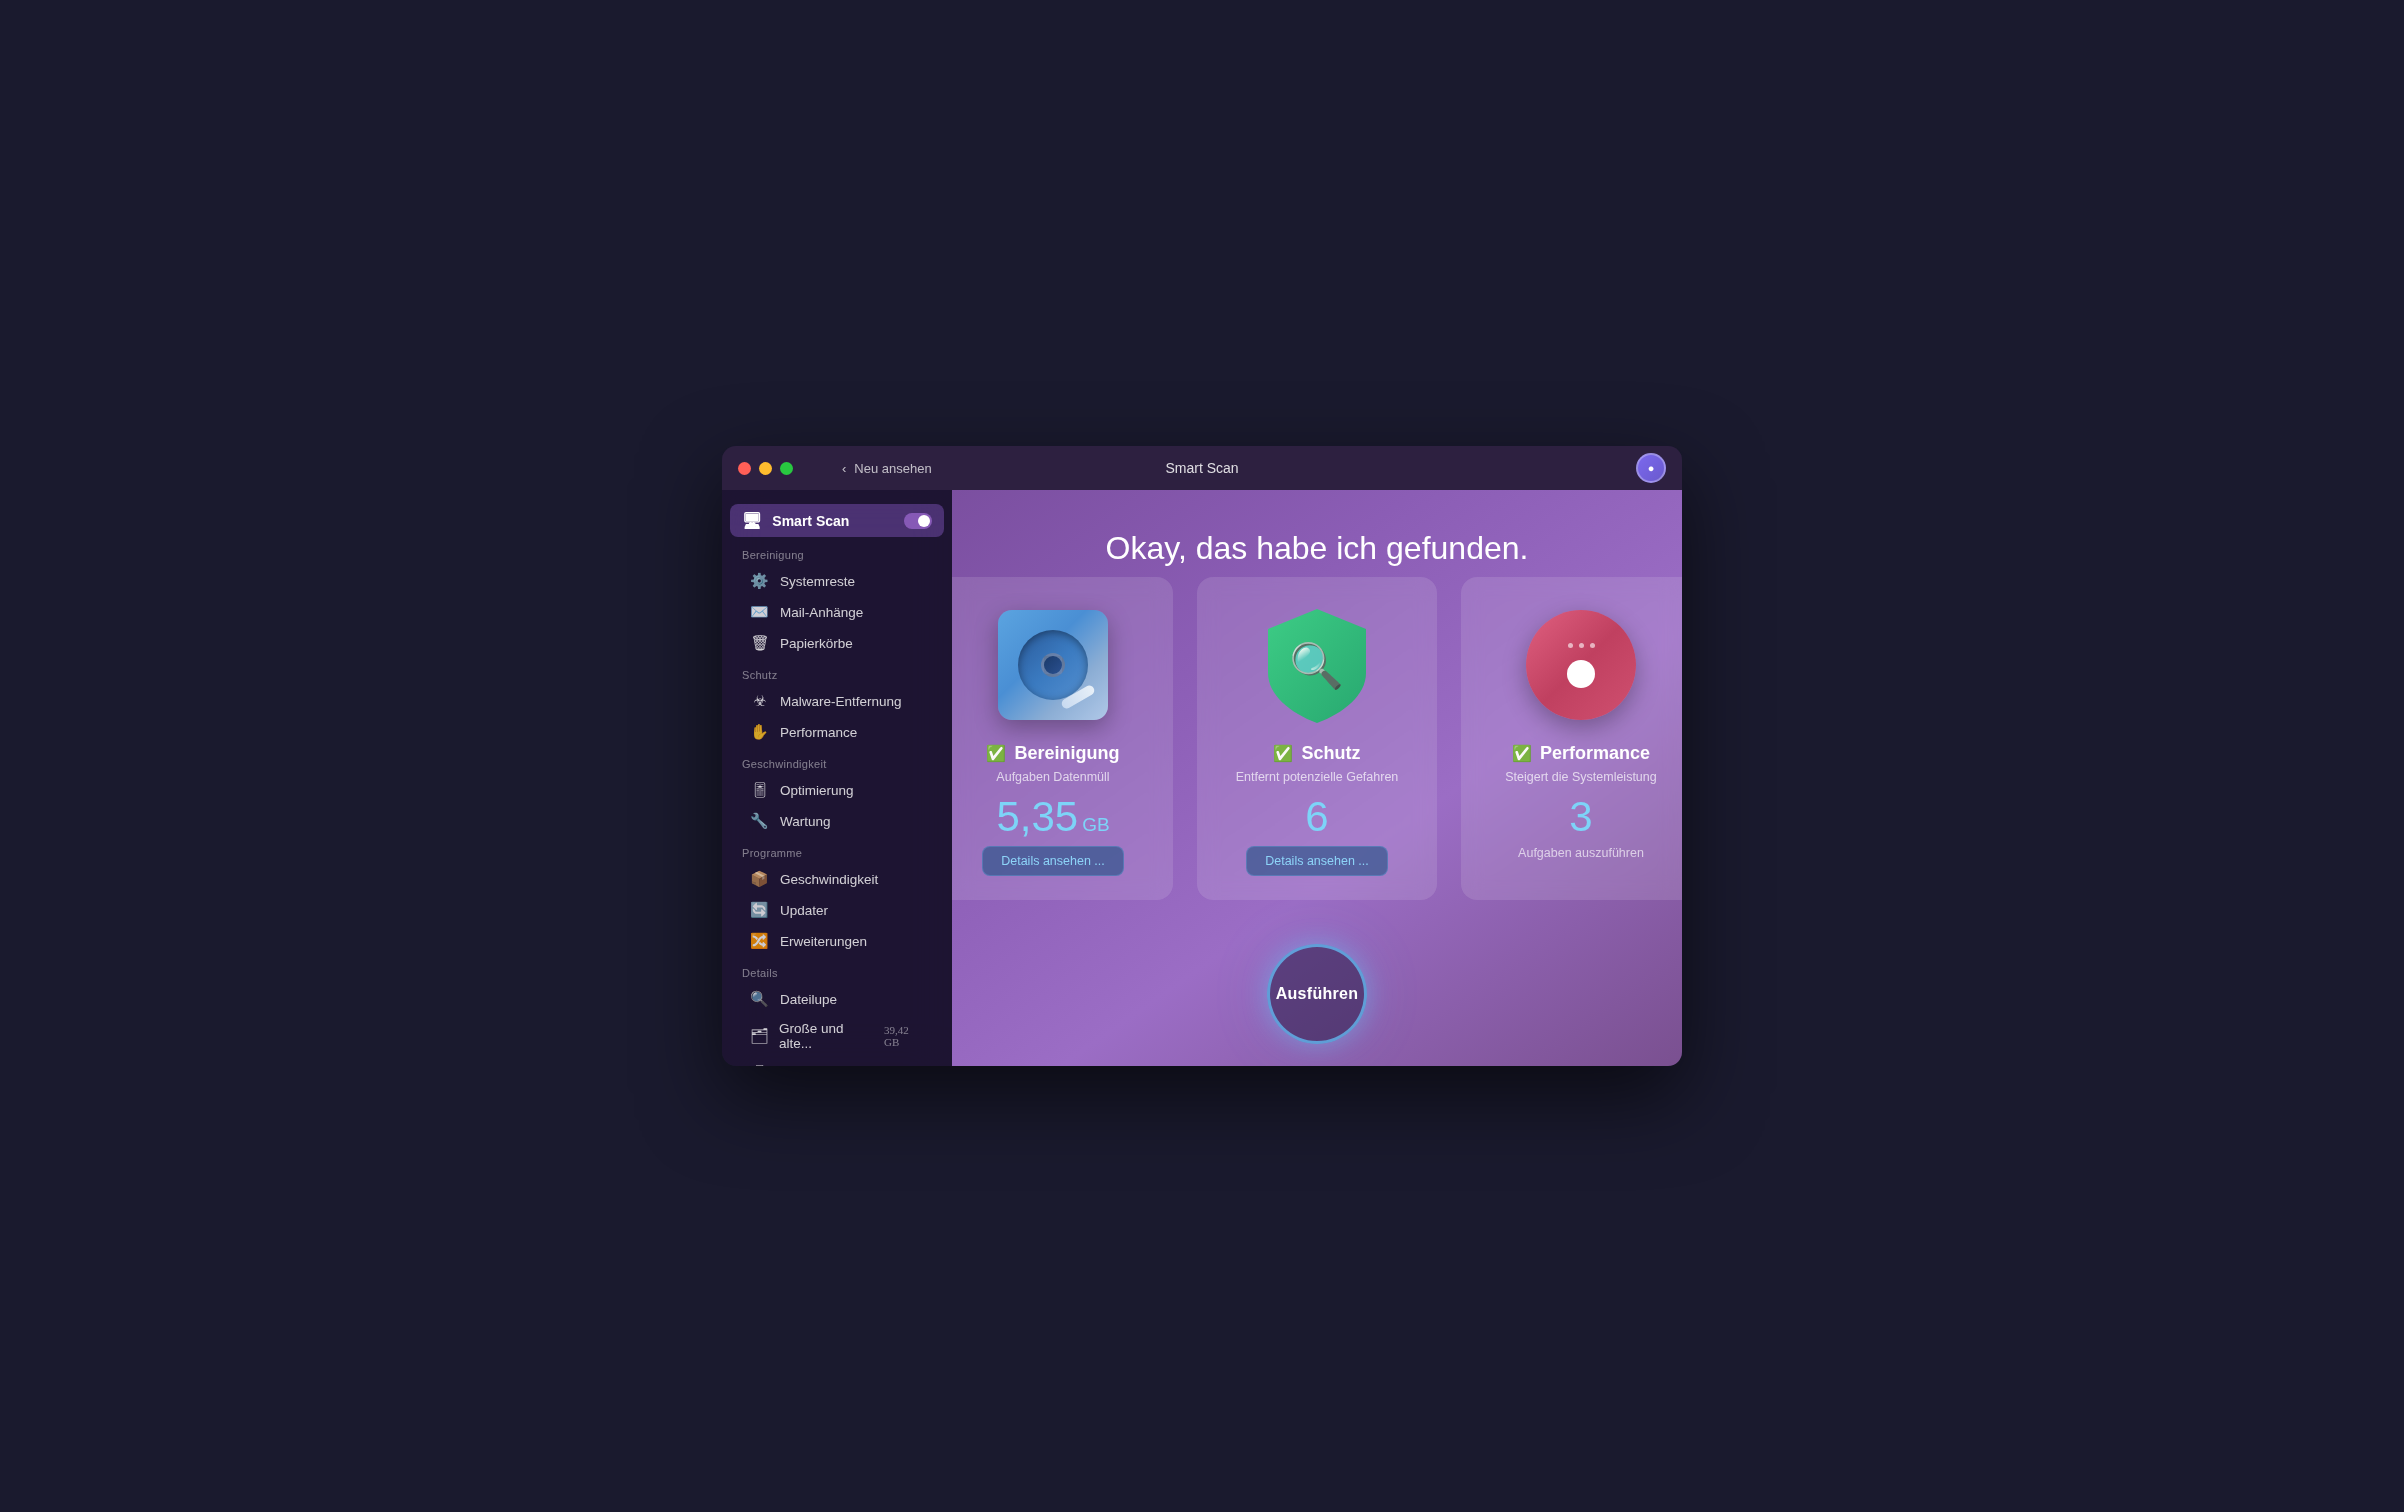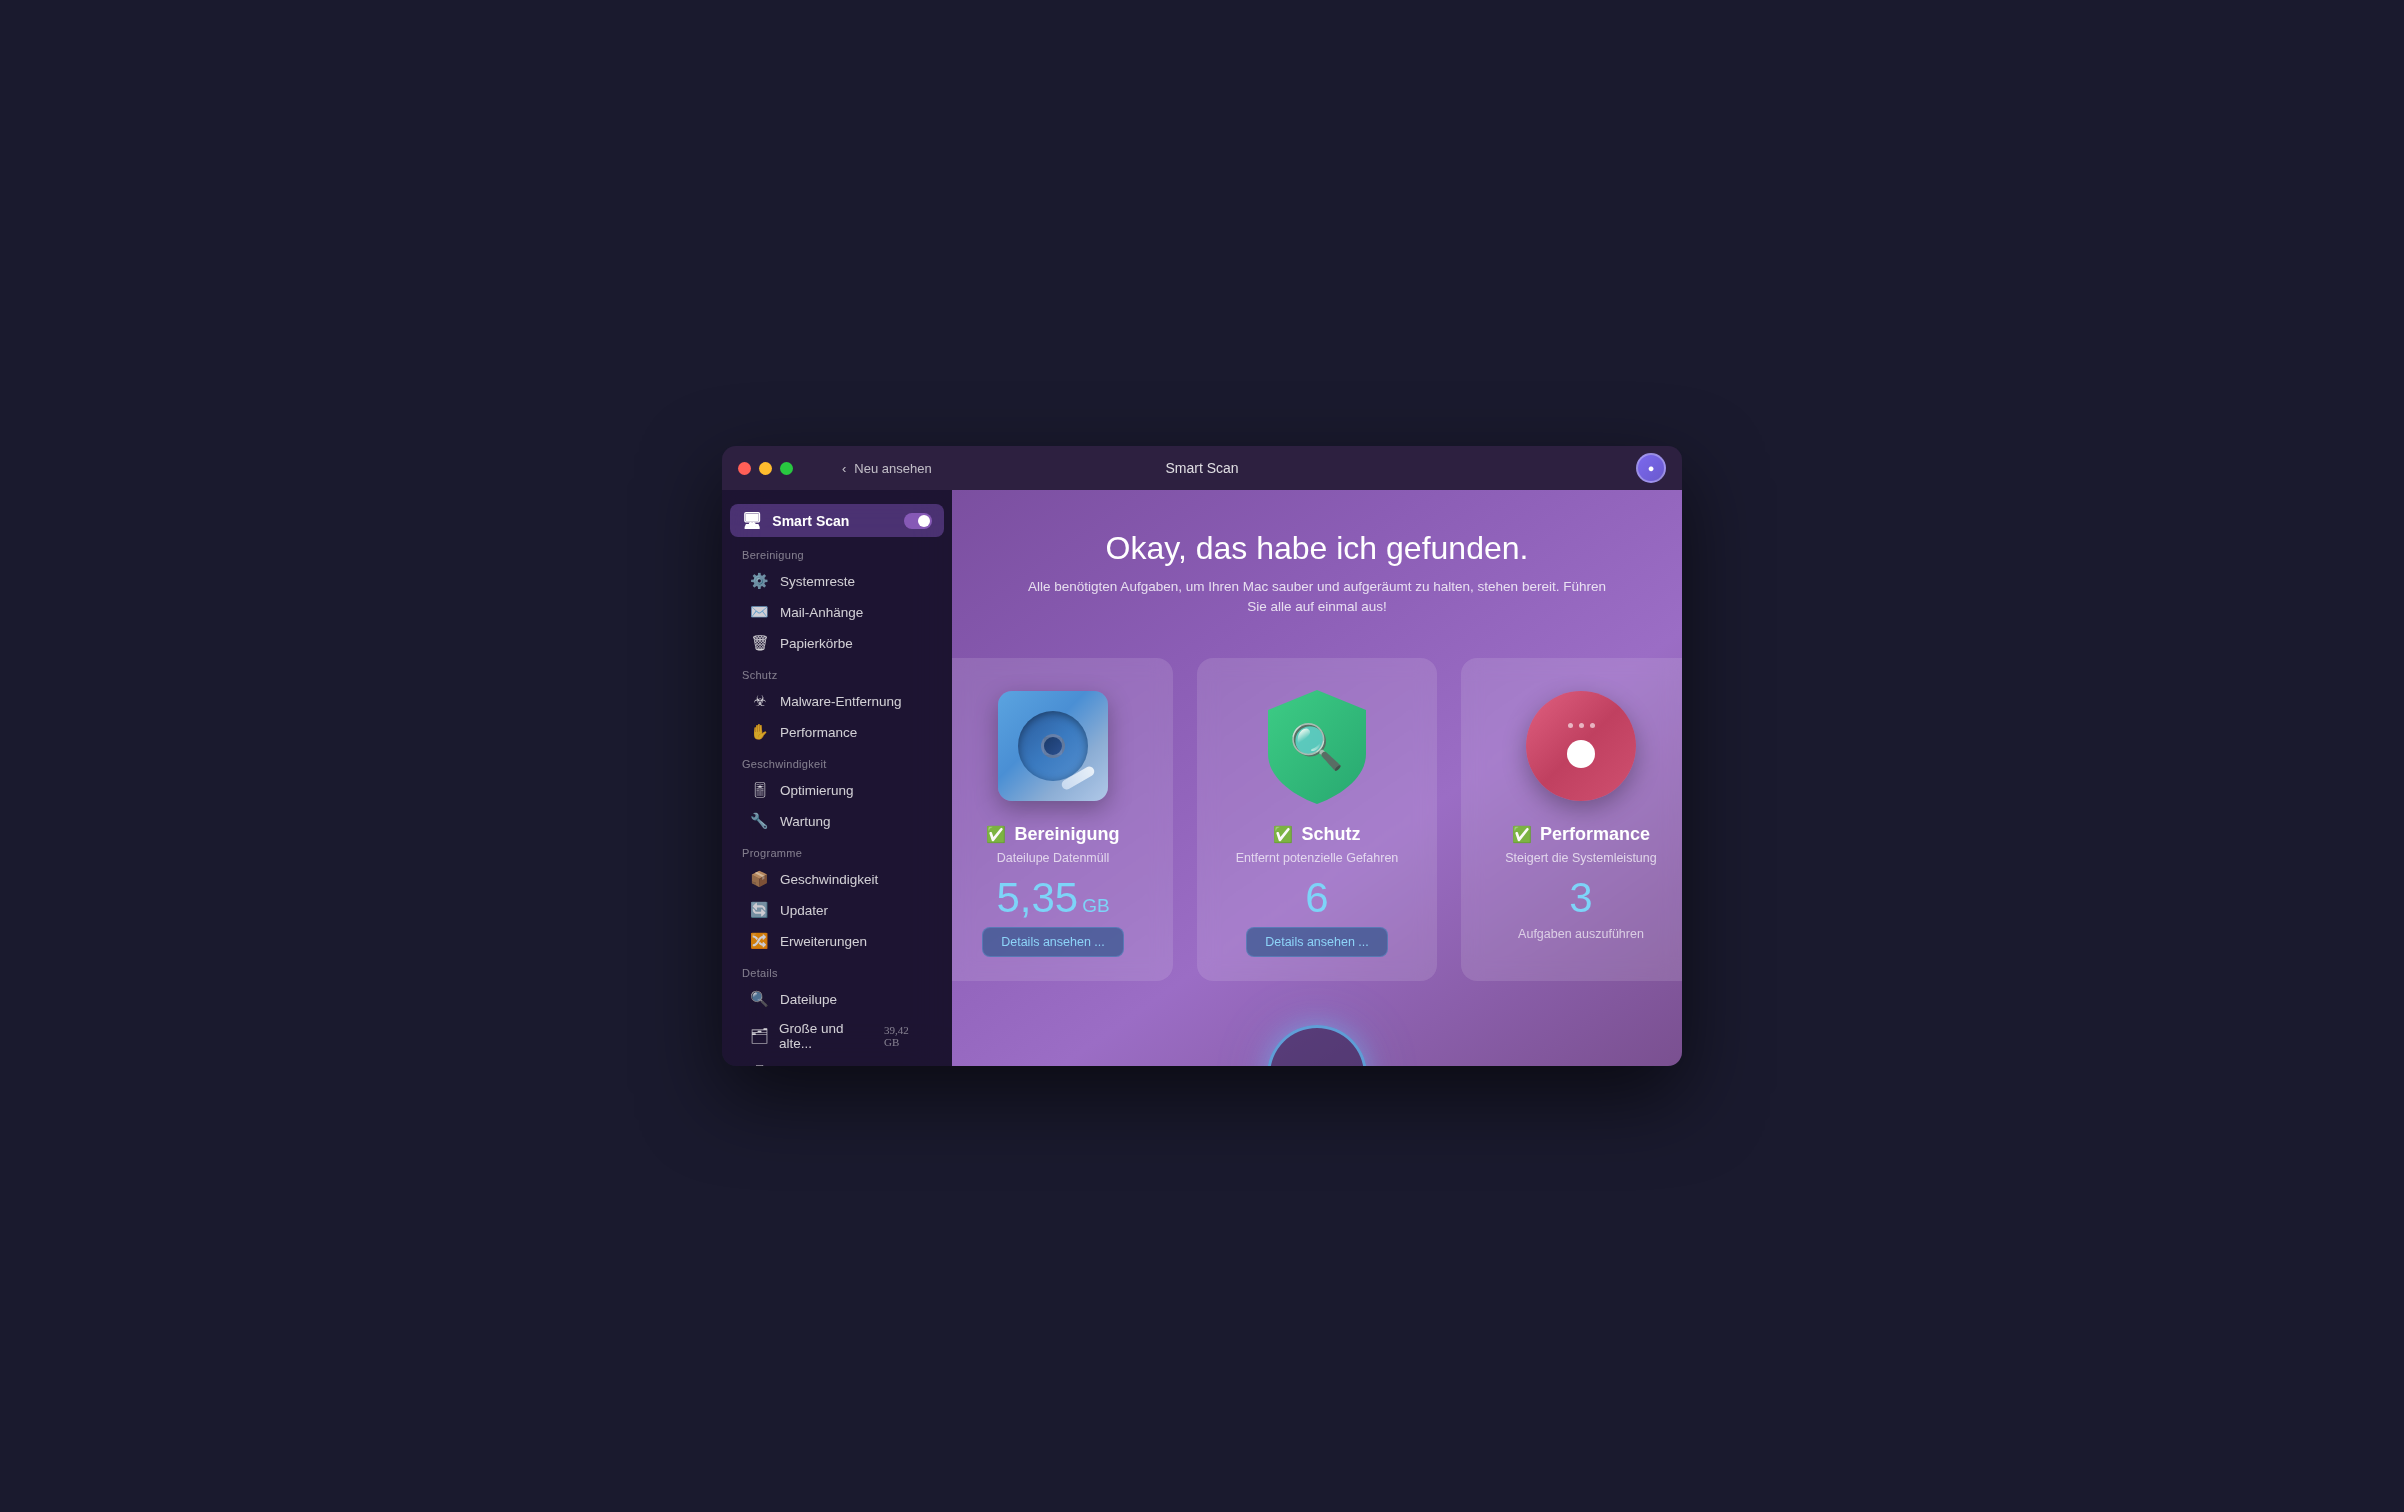--- a/index.html
+++ b/index.html
@@ -463,38 +463,37 @@
         <span class="sidebar-item-extra">39,42 GB</span>
       </div>
       <div class="sidebar-item">
         <span class="item-icon">🖨</span>
         <span>Vernichter</span>
       </div>
     </div>
 
     <div class="main">
       <h1 class="main-title">Okay, das habe ich gefunden.</h1>
-      <p class="main-subtitle">Alle benötigten Aufgaben, um Ihren Mac sauber und aufgeräumt zu halten, stehen bereit. Führen Sie alle auf einmal aus!</p>
 
       <div class="cards-row">
 
         <div class="card">
           <div class="card-icon-wrap">
             <div class="hdd-icon">
               <div class="hdd-inner">
                 <div class="hdd-center"></div>
               </div>
               <div class="hdd-arm"></div>
             </div>
           </div>
           <div class="card-label-row">
             <span class="checkmark-icon">✅</span>
             <span class="card-label">Bereinigung</span>
           </div>
-          <div class="card-desc">Dateilupe Datenmüll</div>
+          <div class="card-desc">Aufgaben Datenmüll</div>
           <div class="card-number">
             <span>5,35</span><span class="unit">GB</span>
           </div>
           <button class="details-btn">Details ansehen ...</button>
         </div>
 
         <div class="card">
           <div class="card-icon-wrap">
             <div class="shield-wrap">
               <svg width="110" height="120" viewBox="0 0 110 120">

